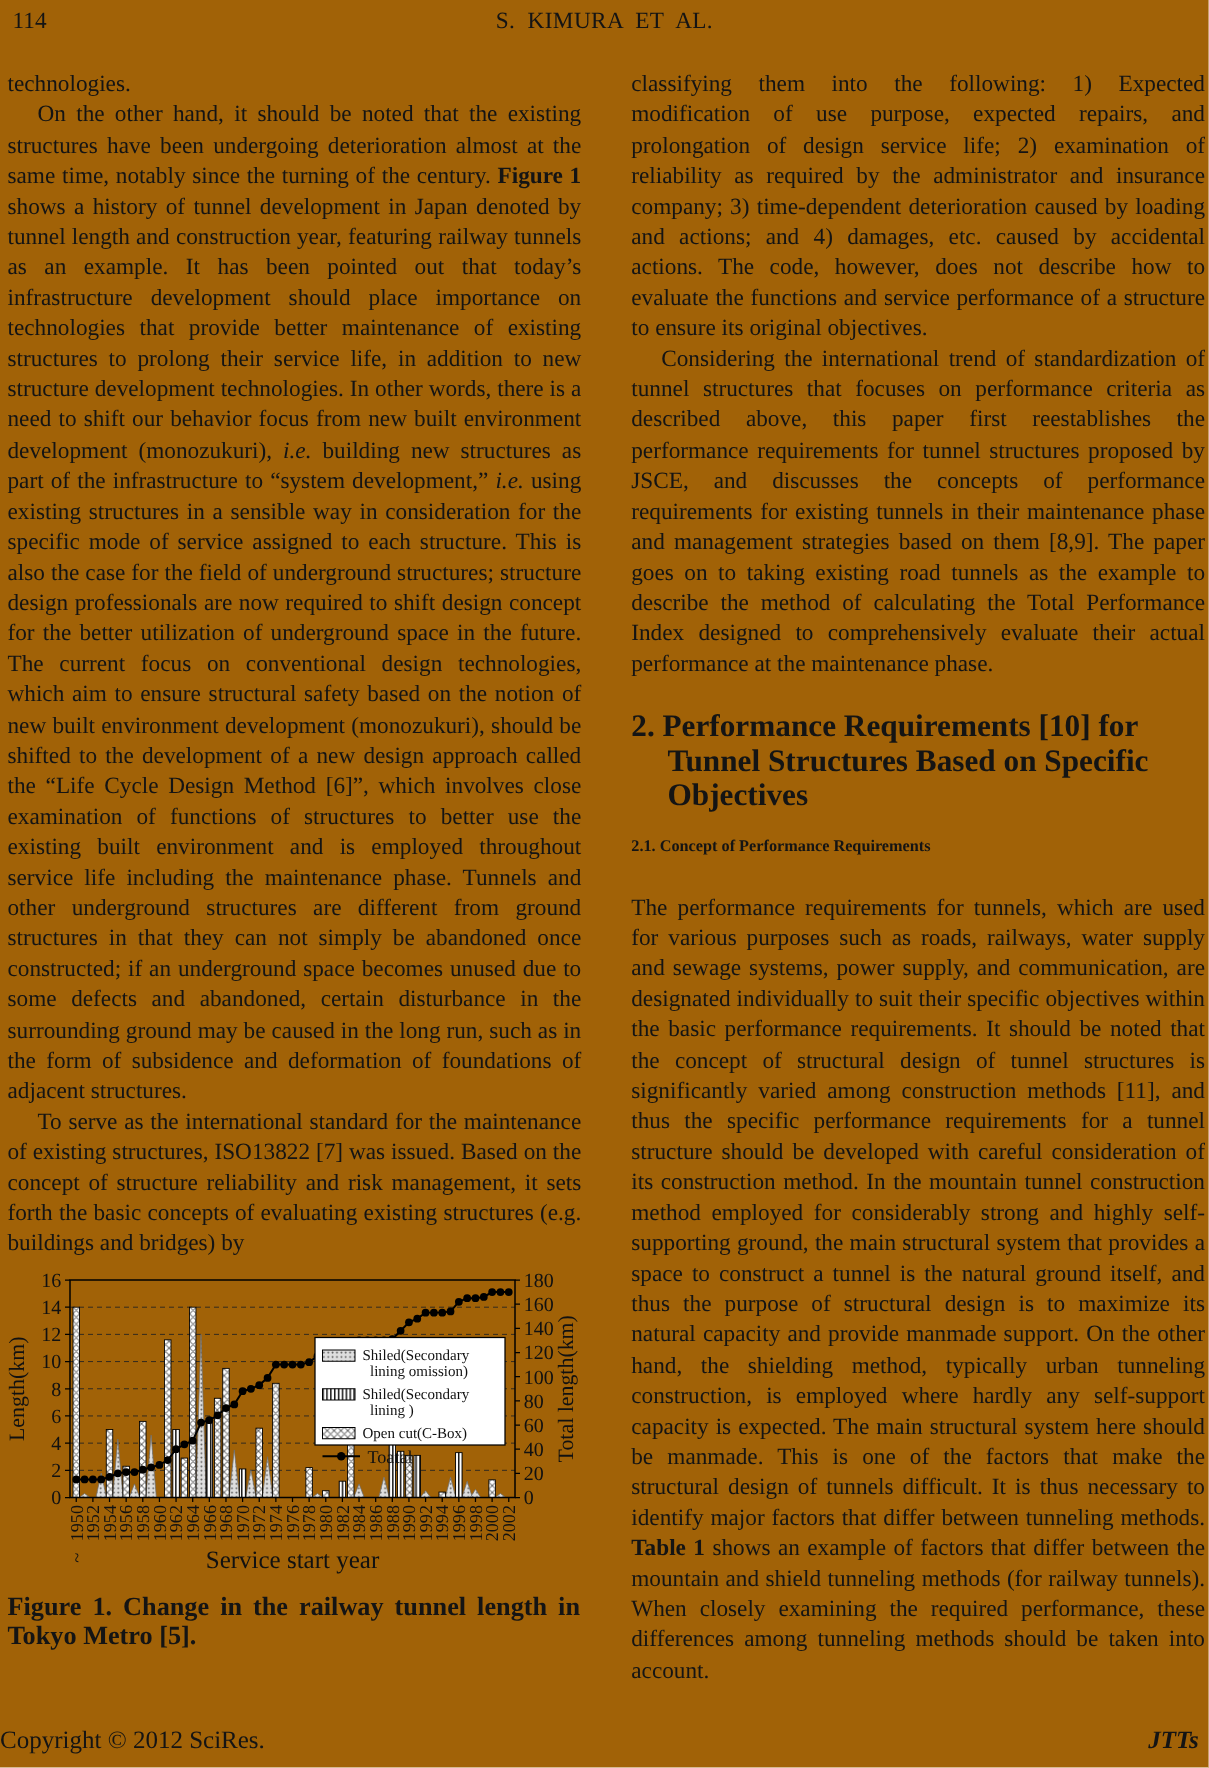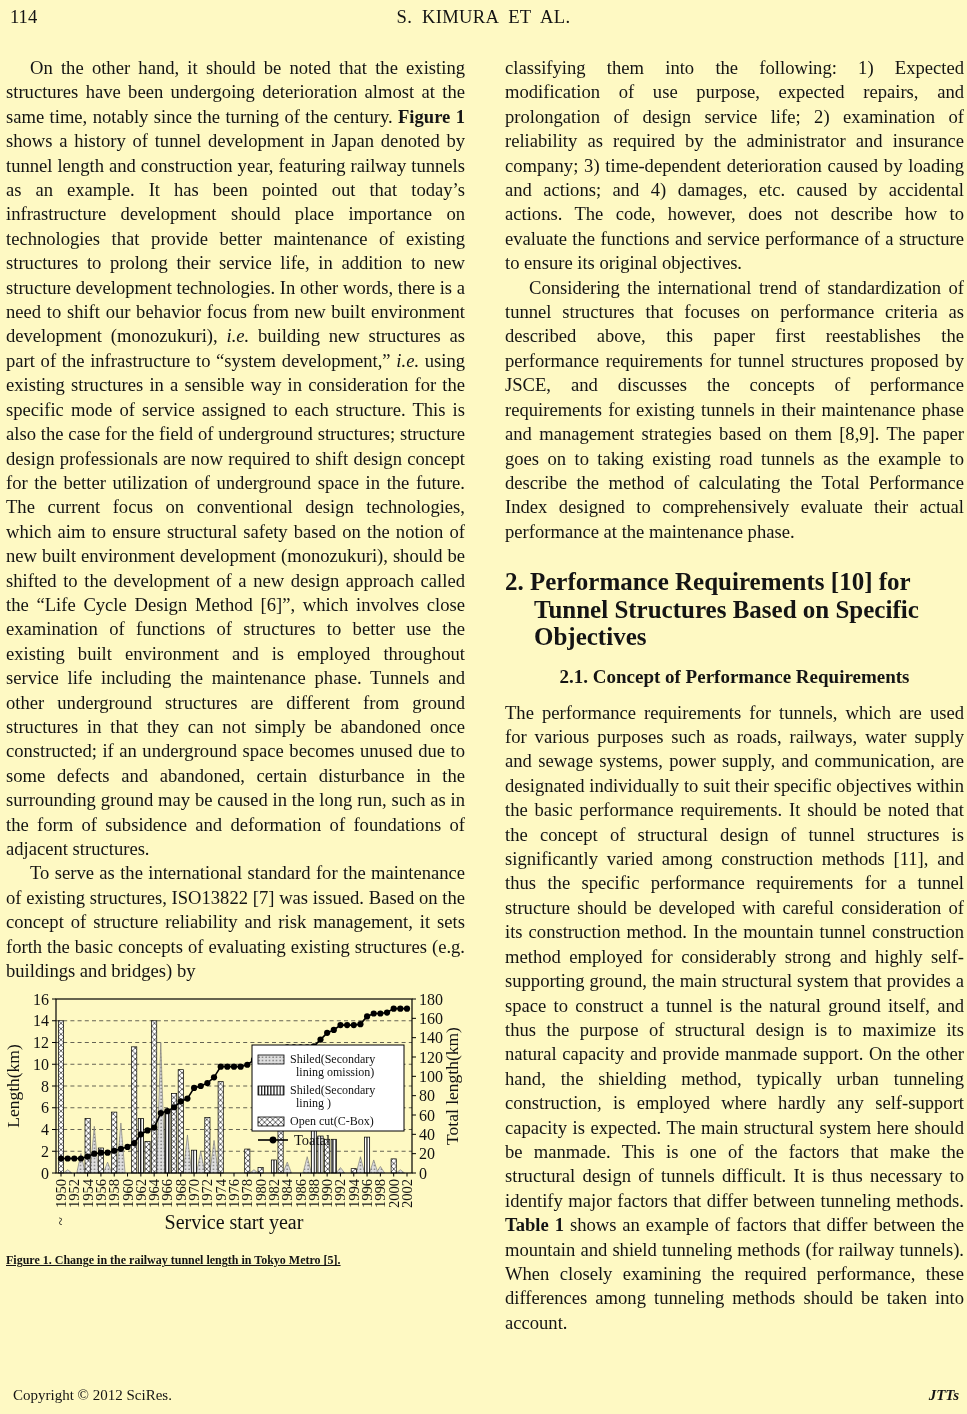--- a/index.html
+++ b/index.html
@@ -1,19 +1,19 @@
 <!DOCTYPE html>
 <html><head>
 <meta charset="utf-8">
 <style>
   html,body{margin:0;padding:0;background:#ffffff;}
   .page{
     position:relative;
     width:967px;height:1414px;
-    background:#fef9c3;
+    background:#a16207;
     font-family:"Liberation Serif", serif;
     color:#141414;
     overflow:hidden;
   }
   .header{position:absolute;top:6px;left:0;right:0;height:26px;font-size:18.6px;}
   .page-num{position:absolute;left:10px;top:0;}
   .running-title{text-align:center;word-spacing:5px;letter-spacing:.3px;}
   .columns{
     position:absolute;top:56px;left:6px;right:6px;
     display:flex;gap:40px;
@@ -23,49 +23,50 @@
     font-size:18.6px;line-height:24.4px;
     text-align:justify;
   }
   .col p{margin:0;text-indent:24px;}
   .col p.noindent{text-indent:0;}
   h2.section{
     font-size:25px;line-height:27.5px;font-weight:bold;text-align:left;
     margin:24px 0 10px 0;padding-left:29px;text-indent:-29px;
   }
   h3.subsection{
-    font-size:19px;line-height:24px;font-weight:bold;text-align:center;
-    margin:14px 0 12px 0;
+    font-size:13px;line-height:24px;font-weight:bold;text-align:left;
+    margin:14px 0 26px 0;
   }
   figure{margin:10px 0 0 0;padding:0;}
   #chart{width:460px;height:242px;}
   figcaption{
-    font-weight:bold;font-size:12px;line-height:23.6px;
-    text-align:justify;margin-top:14px;width:458px;text-decoration:underline;
+    font-weight:bold;font-size:21px;line-height:23.6px;
+    text-align:justify;margin-top:14px;width:458px;
   }
   .footer{
-    position:absolute;left:13px;right:8px;bottom:10px;
-    font-size:15px;
+    position:absolute;left:0;right:8px;bottom:10px;
+    font-size:20px;
   }
   .footer .journal{position:absolute;right:0;bottom:0;font-weight:bold;font-style:italic;}
   svg text{font-family:"Liberation Serif", serif;fill:#111;}
 </style>
 </head>
 <body>
 
 <div class="page">
 
   <div class="header">
     <span class="page-num">114</span>
     <div class="running-title"><span>S. KIMURA </span><span style="">ET AL.</span></div>
   </div>
 
   <div class="columns">
 
     <div class="col">
+      <p class="noindent"><span>technologies.</span></p>
       <p><span>On the other hand, it should be noted that the existing structures have been undergoing deterioration almost at the same time, notably since the turning of the century. </span><span style="font-weight: bold;">Figure 1</span><span> shows a history of tunnel development in Japan denoted by tunnel length and construction year, featuring railway tunnels as an example. It has been pointed out that today’s infrastructure development should place importance on technologies that provide better maintenance of existing structures to prolong their service life, in addition to new structure development technologies. In other words, there is a need to shift our behavior focus from new built environment development (monozukuri), </span><span style="font-style: italic;">i.e.</span><span> building new structures as part of the infrastructure to “system development,” </span><span style="font-style: italic;">i.e.</span><span> using existing structures in a sensible way in consideration for the specific mode of service assigned to each structure. This is also the case for the field of underground structures; structure design professionals are now required to shift design concept for the better utilization of underground space in the future. The current focus on conventional design technologies, which aim to ensure structural safety based on the notion of new built environment development (monozukuri), should be shifted to the development of a new design approach called the “Life Cycle Design Method [6]”, which involves close examination of functions of structures to better use the existing built environment and is employed throughout service life including the maintenance phase. Tunnels and other underground structures are different from ground structures in that they can not simply be abandoned once constructed; if an underground space becomes unused due to some defects and abandoned, certain disturbance in the surrounding ground may be caused in the long run, such as in the form of subsidence and deformation of foundations of adjacent structures.</span></p>
       <p><span>To serve as the international standard for the maintenance of existing structures, ISO13822 [7] was issued. Based on the concept of structure reliability and risk management, it sets forth the basic concepts of evaluating existing structures (e.g. buildings and bridges) by</span></p>
 
       <figure>
         <div id="chart"><svg width="460" height="242" viewBox="0 0 460 242">
               <defs>
                 <pattern id="pat-dots" width="3.5" height="3.5" patternUnits="userSpaceOnUse">
                   <rect width="3.5" height="3.5" fill="#dedede"></rect>
                   <circle cx="1.1" cy="1.1" r="0.75" fill="#5a5a5a"></circle>
                 </pattern>

